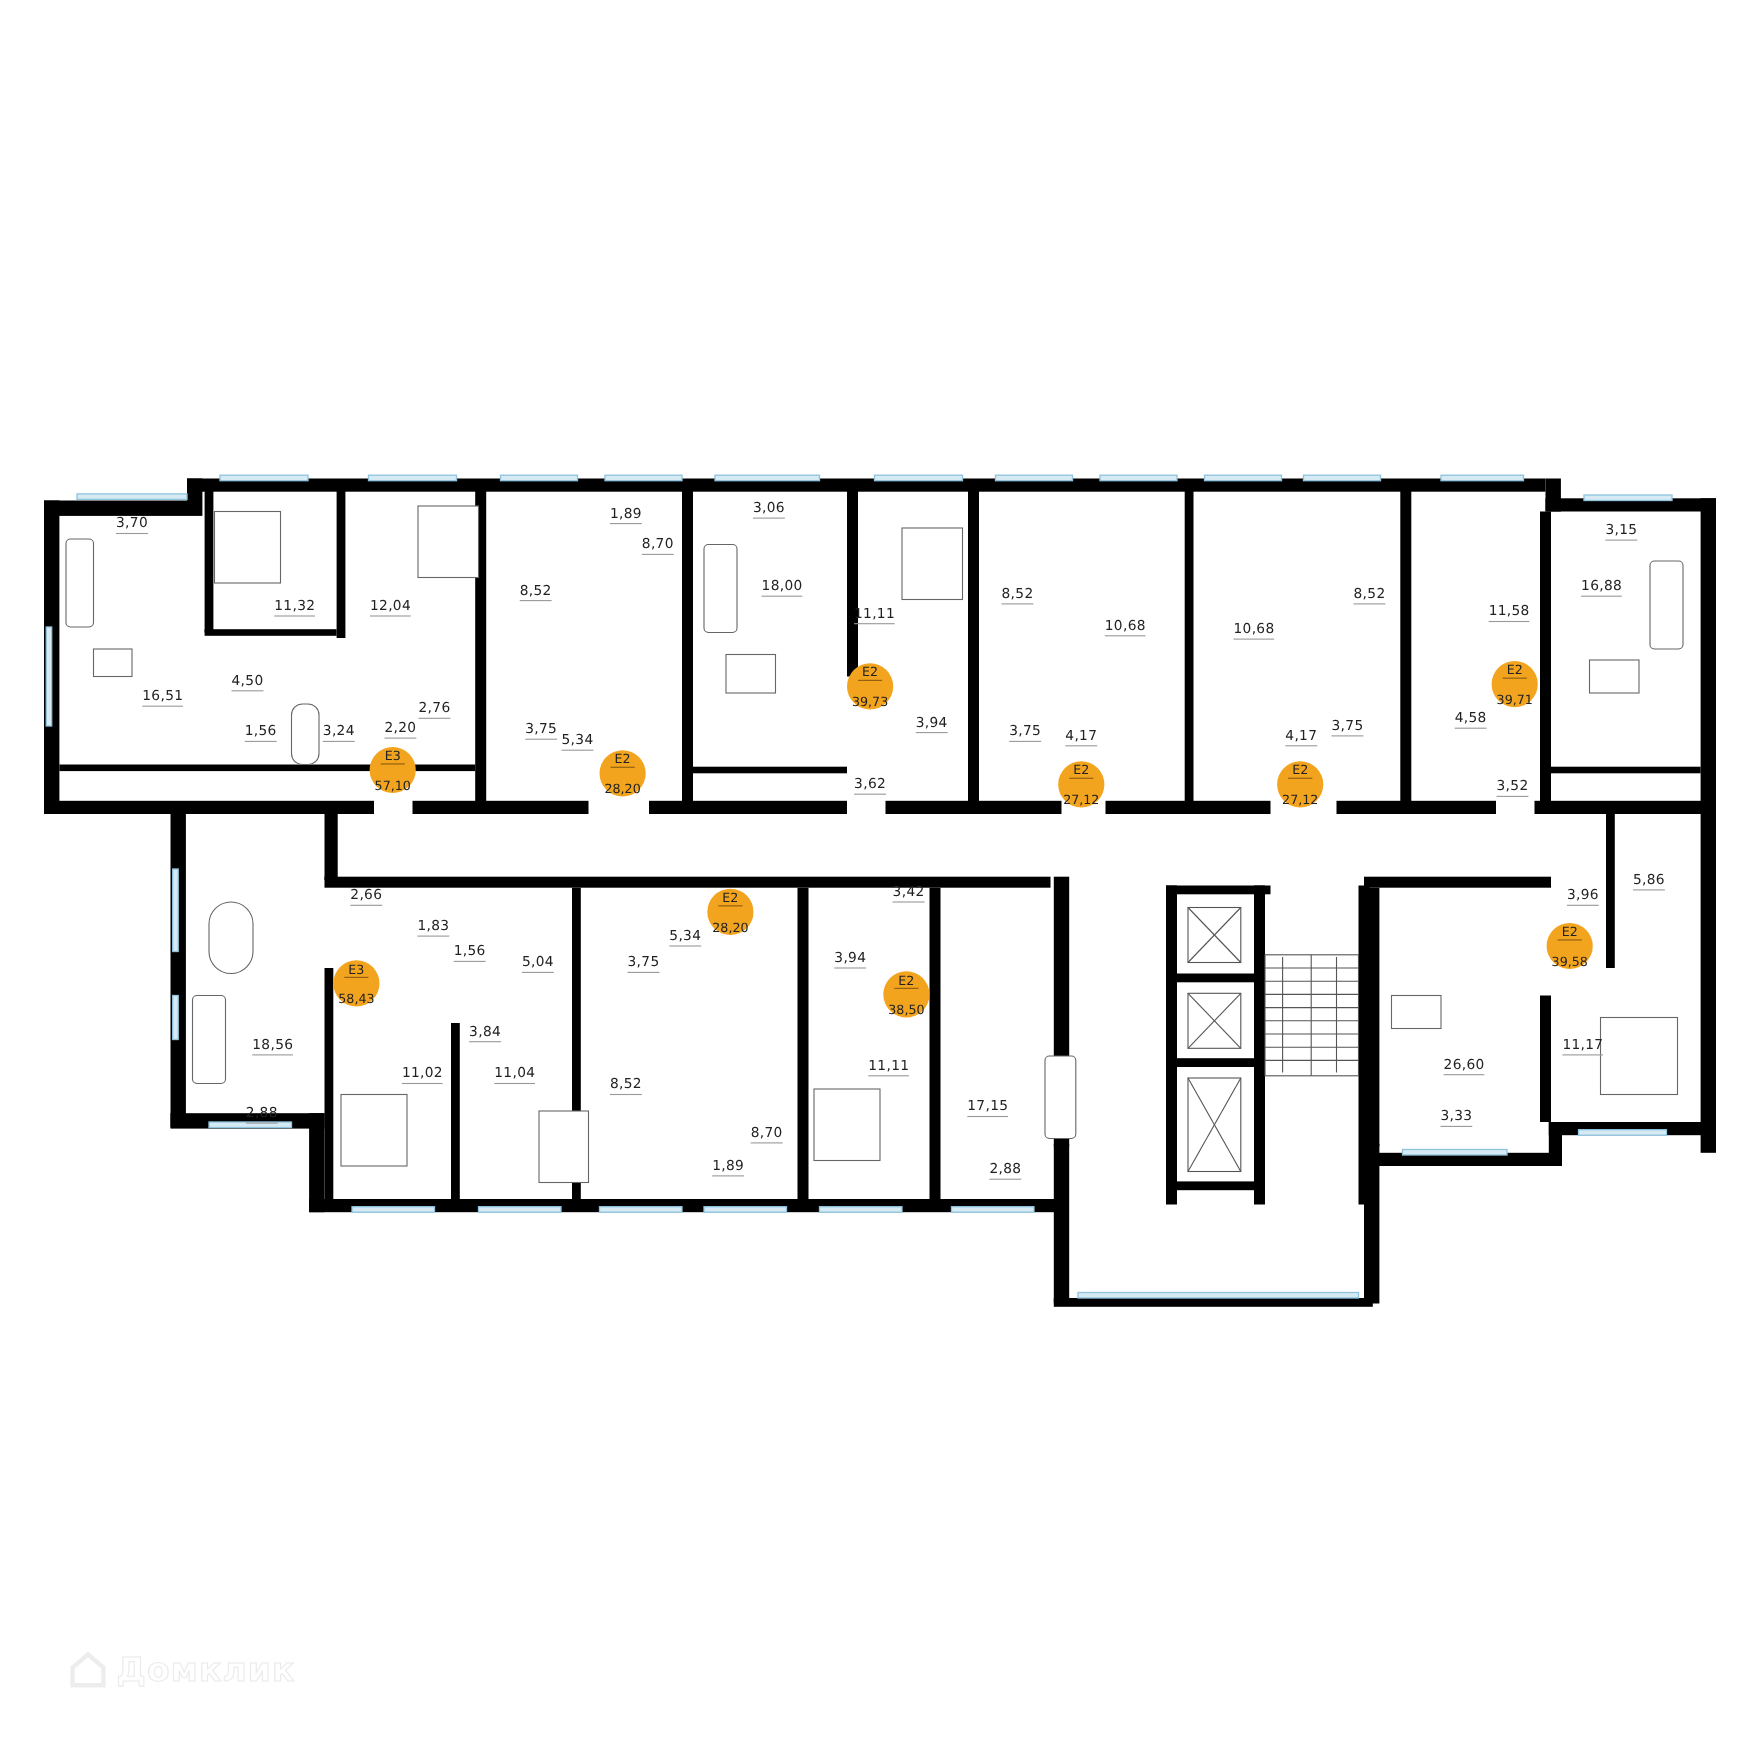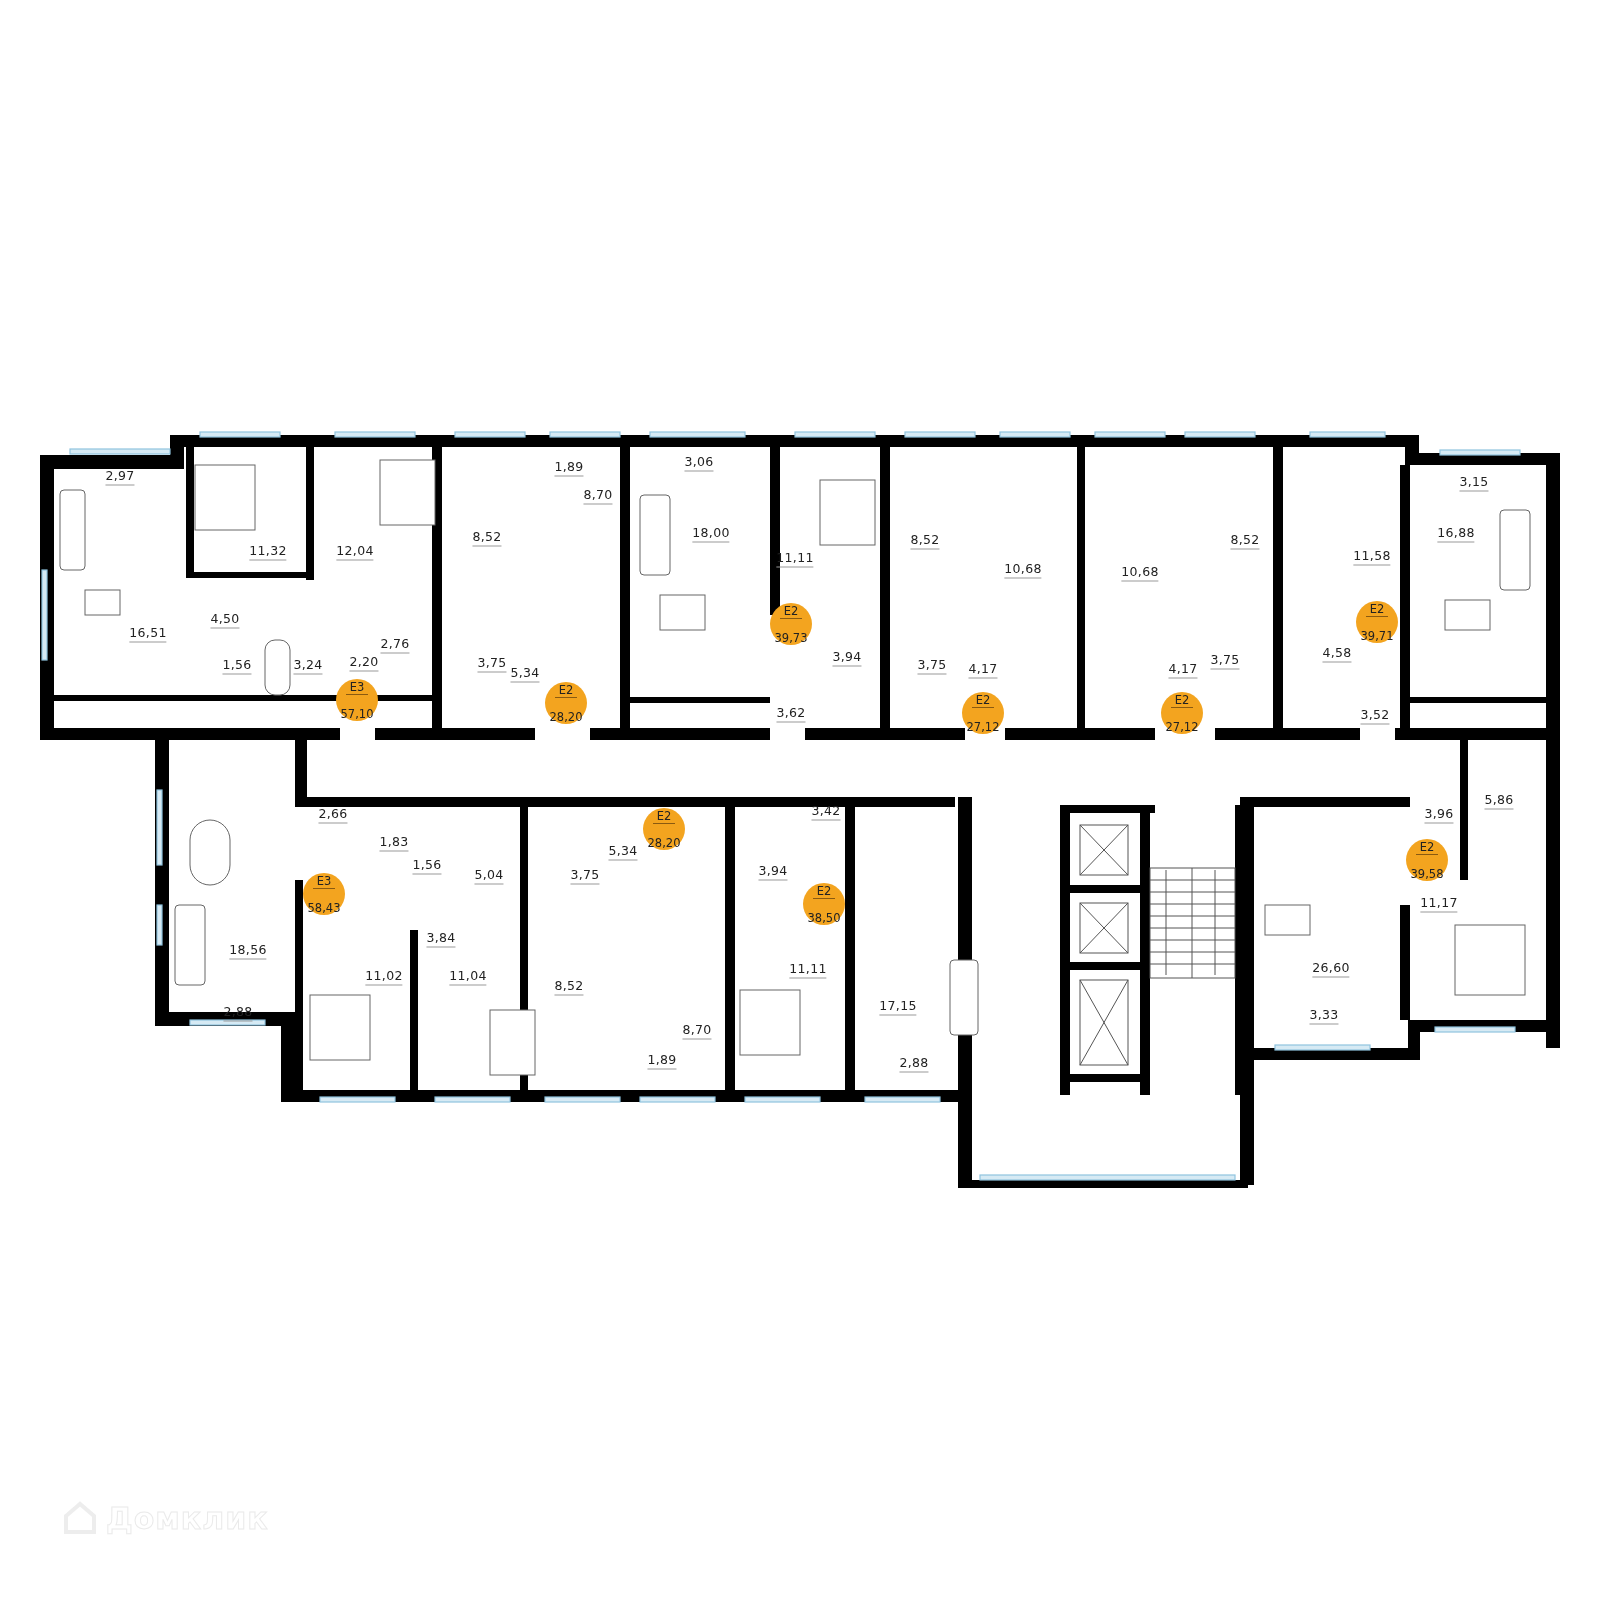--- a/index.html
+++ b/index.html
@@ -167,21 +167,21 @@
     <rect class="furn" x="310" y="995" width="60" height="65"></rect>
     <rect class="furn" x="490" y="1010" width="45" height="65"></rect>
     <rect class="furn" x="740" y="990" width="60" height="65"></rect>
     <rect class="furn" x="950" y="960" width="28" height="75" rx="4"></rect>
     <rect class="furn" x="1455" y="925" width="70" height="70"></rect>
     <rect class="furn" x="1265" y="905" width="45" height="30"></rect>
   </g>
 </svg>
 
 <div id="labels">
-    <div class="area-label" style="left: 120px; top: 477px;">2,97</div>
+    <div class="area-label" style="left: 120px; top: 477px;">3,70</div>
     <div class="area-label" style="left: 148px; top: 634px;">16,51</div>
     <div class="area-label" style="left: 268px; top: 552px;">11,32</div>
     <div class="area-label" style="left: 355px; top: 552px;">12,04</div>
     <div class="area-label" style="left: 225px; top: 620px;">4,50</div>
     <div class="area-label" style="left: 237px; top: 666px;">1,56</div>
     <div class="area-label" style="left: 308px; top: 666px;">3,24</div>
     <div class="area-label" style="left: 364px; top: 663px;">2,20</div>
     <div class="area-label" style="left: 395px; top: 645px;">2,76</div>
     <div class="area-label" style="left: 487px; top: 538px;">8,52</div>
     <div class="area-label" style="left: 569px; top: 468px;">1,89</div>
@@ -221,21 +221,21 @@
     <div class="area-label" style="left: 697px; top: 1031px;">8,70</div>
     <div class="area-label" style="left: 662px; top: 1061px;">1,89</div>
     <div class="area-label" style="left: 826px; top: 812px;">3,42</div>
     <div class="area-label" style="left: 773px; top: 872px;">3,94</div>
     <div class="area-label" style="left: 808px; top: 970px;">11,11</div>
     <div class="area-label" style="left: 898px; top: 992px; margin-top: 15px;">17,15</div>
     <div class="area-label" style="left: 914px; top: 1064px;">2,88</div>
     <div class="area-label" style="left: 1499px; top: 801px;">5,86</div>
     <div class="area-label" style="left: 1439px; top: 815px;">3,96</div>
     <div class="area-label" style="left: 1331px; top: 969px;">26,60</div>
-    <div class="area-label" style="left: 1439px; top: 904px; text-align: right;">11,17</div>
+    <div class="area-label" style="left: 1439px; top: 951px; text-align: right;">11,17</div>
     <div class="area-label" style="left: 1324px; top: 1016px;">3,33</div>
   </div>
 <div id="badges">
     <div class="badge" style="left: 357px; top: 700px; background: rgb(243, 164, 31);">
       <span class="t">E3</span>
       <span class="a">57,10</span>
     </div>
     <div class="badge" style="left: 566px; top: 703px; background: rgb(243, 164, 31);">
       <span class="t">E2</span>
       <span class="a">28,20</span>

